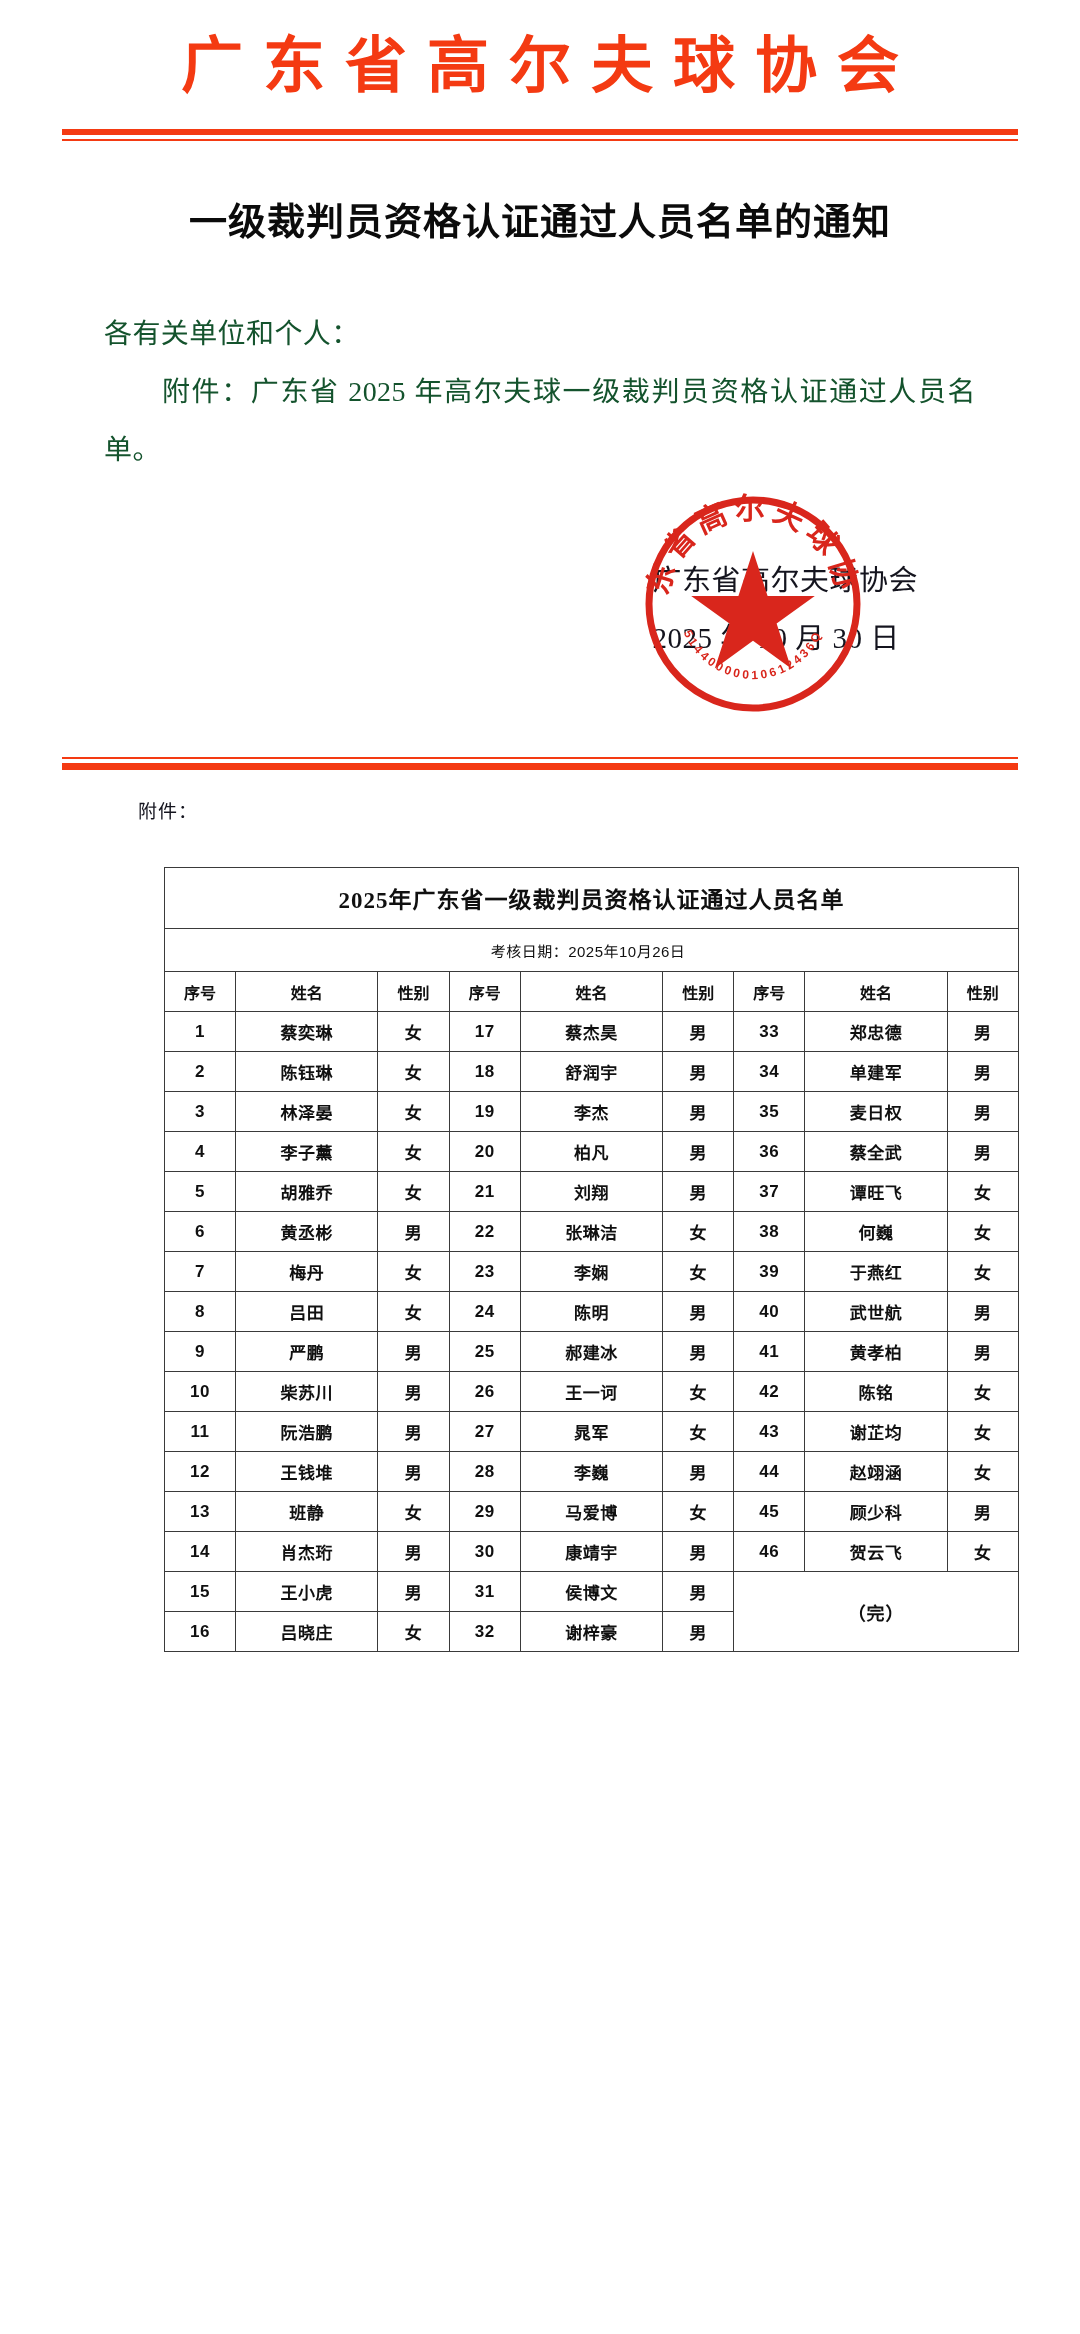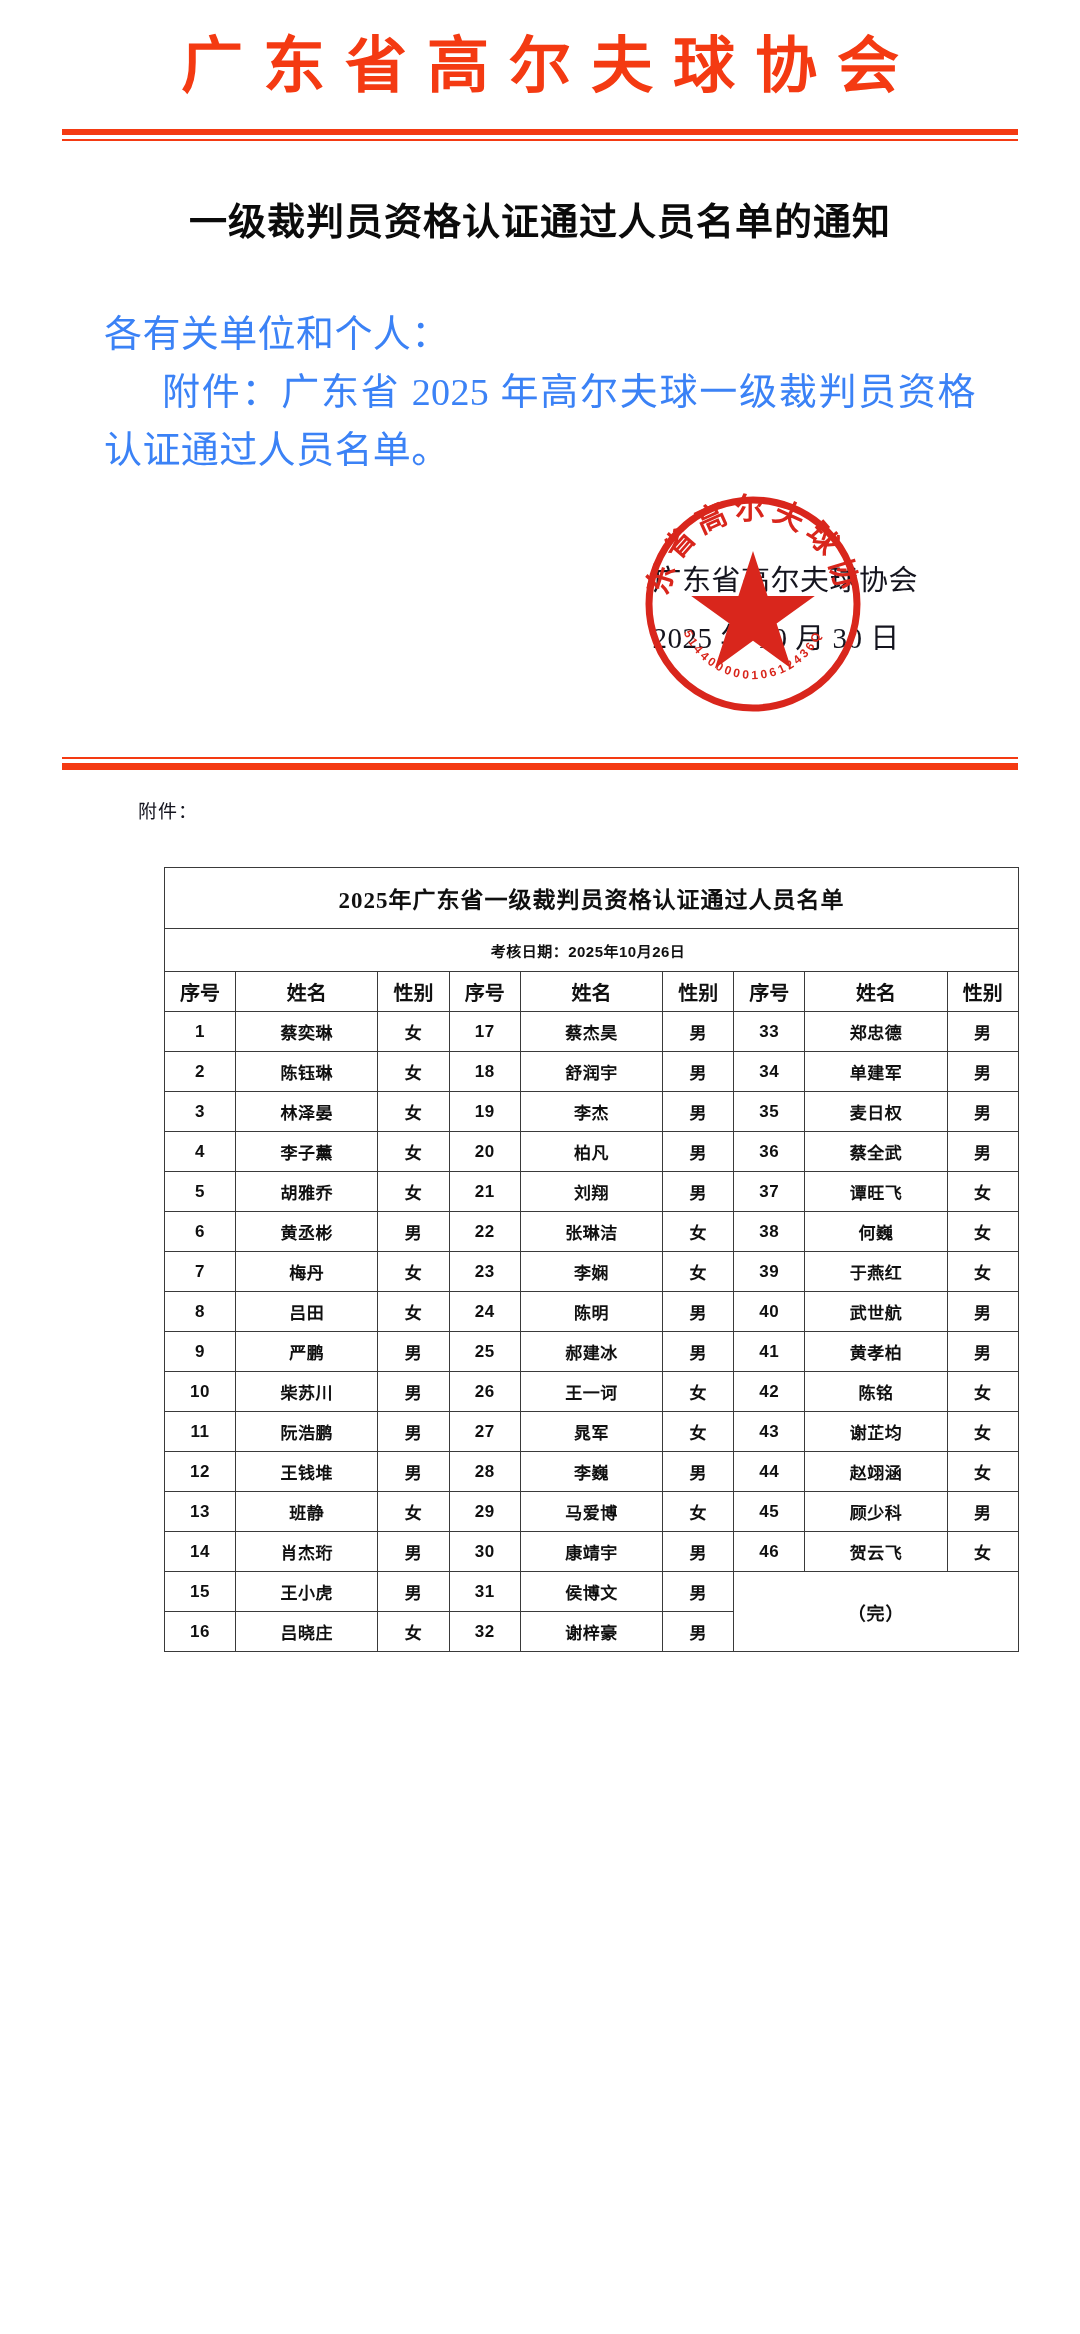--- a/index.html
+++ b/index.html
@@ -73,23 +73,23 @@
     white-space: nowrap;
   }
 
   
   .body-copy {
     margin: 46px 104px 0 104px;
     width: 872px;
   }
   .para {
     font-family: "Liberation Serif", "DejaVu Serif", serif;
-    font-size: 38px;
+    font-size: 28px;
     line-height: 58px;
-    color: #3b82f6;
+    color: #14532d;
     text-align: justify;
     text-justify: inter-ideograph;
     letter-spacing: 0.4px;
   }
   .para.indent {
     text-indent: 58px;
   }
   .para.salutation {
     text-indent: 0;
   }
@@ -178,26 +178,26 @@
     font-family: "Liberation Serif", "DejaVu Serif", serif;
     font-size: 23px;
     font-weight: bold;
     letter-spacing: 1px;
   }
   .roster-date-cell {
     height: 40px;
     text-align: right;
     padding-right: 8px;
     font-size: 15px;
-    font-weight: bold;
+    font-weight: normal;
     letter-spacing: 0.5px;
   }
   table.roster th.col-head {
     height: 37px;
-    font-size: 20px;
+    font-size: 16px;
     font-weight: bold;
   }
   table.roster td.cell {
     height: 37px;
     font-size: 17px;
     font-weight: bold;
     letter-spacing: 0.5px;
   }
   td.end-cell {
     font-size: 18px;

